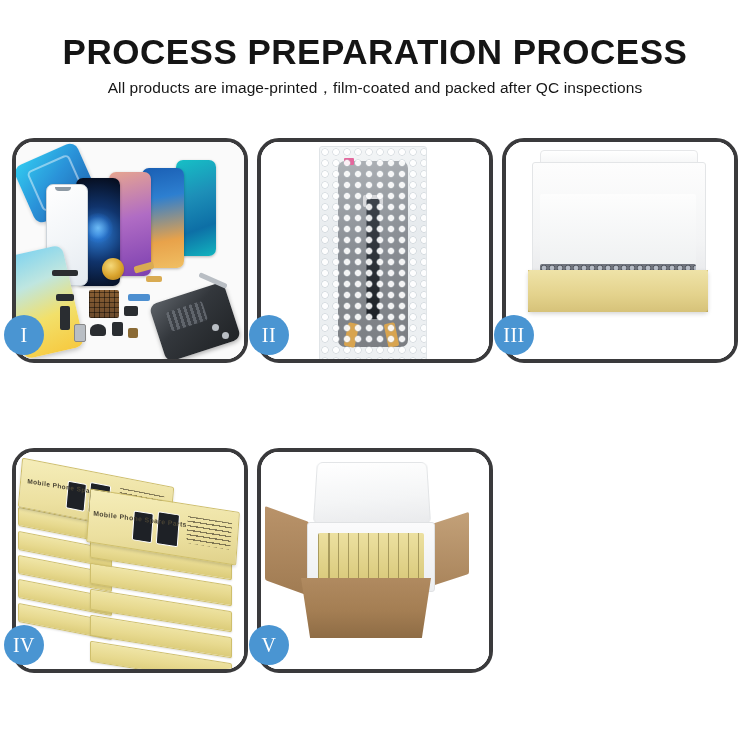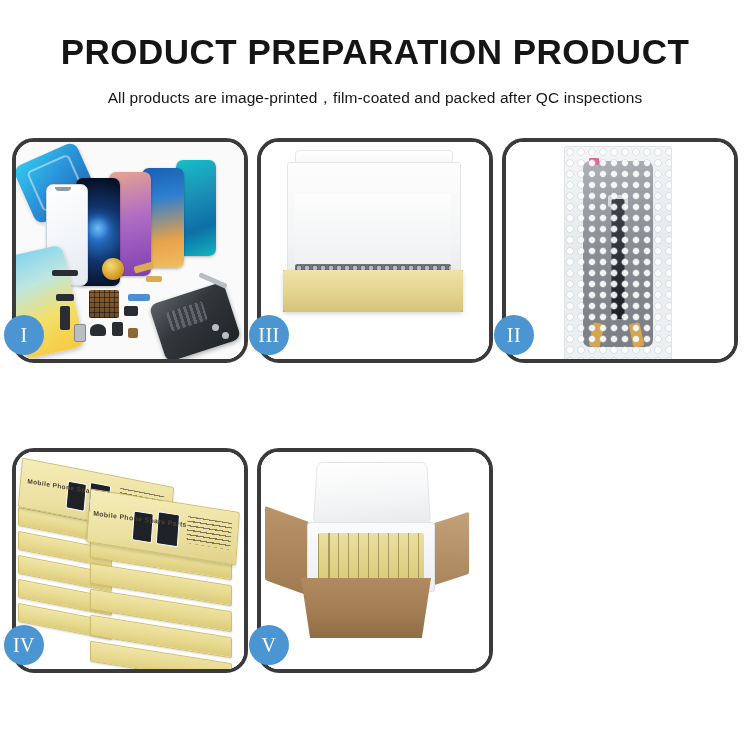--- a/index.html
+++ b/index.html
@@ -21,21 +21,21 @@
     font-size: 35px;
     font-weight: bold;
     color: #151515;
     letter-spacing: 0.5px;
     line-height: 1.05;
     white-space: nowrap;
   }
   #page-subtitle {
     font-size: 15.5px;
     color: #161616;
-    margin-top: 17px;
+    margin-top: 7px;
     letter-spacing: 0.1px;
     white-space: nowrap;
   }
 
   
   #panel-grid {
     position: absolute;
     left: 12px;
     top: 138px;
     width: 726px;
@@ -319,21 +319,21 @@
     background:rgba(226,214,190,.55);
     transform:rotate(13deg);
   }
   .c6-seamA { position:absolute; left:44px; top:84px; width:14px; height:18px; background:rgba(125,98,64,.6); }
   .c6-seamB { position:absolute; left:46px; top:146px; width:14px; height:18px; background:rgba(125,98,64,.55); }
 </style>
 </head>
 <body>
 
 <div id="header">
-  <div id="page-title">PRODUCT PREPARATION PRODUCT</div>
+  <div id="page-title">PROCESS PREPARATION PROCESS</div>
   <div id="page-subtitle">All products are image-printed，film-coated and packed after QC inspections</div>
 </div>
 
 <div id="panel-grid">
 
   <div class="panel">
     <div class="panel-photo">
       <div class="p1-bg"></div>
       <div class="adhesive"></div>
       <div class="phone ph-teal"></div>
@@ -358,45 +358,45 @@
       <div class="part" style="left:112px;top:186px;width:10px;height:10px;background:#8a6a34;"></div>
       <div class="part silver" style="left:182px;top:136px;width:30px;height:5px;transform:rotate(24deg);"></div>
       <div class="part silver" style="left:196px;top:182px;width:7px;height:7px;border-radius:50%;"></div>
       <div class="part silver" style="left:206px;top:190px;width:7px;height:7px;border-radius:50%;"></div>
     </div>
     <div class="badge">I</div>
   </div>
 
   <div class="panel">
     <div class="panel-photo">
-      <div class="p3-bg"></div>
-      <div class="box3-lidtop"></div>
-      <div class="box3-lid"></div>
-      <div class="box3-foam"></div>
-      <div class="box3-flapL"></div>
-      <div class="box3-flapR"></div>
-      <div class="box3-wrap"></div>
-      <div class="box3-tray"></div>
-    </div>
-    <div class="badge">III</div>
-  </div>
-
-  <div class="panel">
-    <div class="panel-photo">
       <div class="p2-bg"></div>
       <div class="bubble-bag">
         <div class="lcd-inner"></div>
         <div class="pink-dot"></div>
         <div class="flex-conn"></div>
         <div class="flex-strip"></div>
         <div class="tape-y" style="left:26px;top:176px;"></div>
         <div class="tape-y" style="left:66px;top:176px;transform:rotate(-12deg);"></div>
       </div>
     </div>
     <div class="badge">II</div>
+  </div>
+
+  <div class="panel">
+    <div class="panel-photo">
+      <div class="p3-bg"></div>
+      <div class="box3-lidtop"></div>
+      <div class="box3-lid"></div>
+      <div class="box3-foam"></div>
+      <div class="box3-flapL"></div>
+      <div class="box3-flapR"></div>
+      <div class="box3-wrap"></div>
+      <div class="box3-tray"></div>
+    </div>
+    <div class="badge">III</div>
   </div>
 
   <div class="panel">
     <div class="panel-photo">
       <div class="p4-bg"></div>
       <div class="stack">
 
         <div class="sbox" style="left:2px;top:46px;width:92px;height:17px;transform:skewY(11deg);"></div>
         <div class="sbox" style="left:2px;top:70px;width:92px;height:17px;transform:skewY(11deg);"></div>
         <div class="sbox" style="left:2px;top:94px;width:92px;height:17px;transform:skewY(11deg);"></div>

